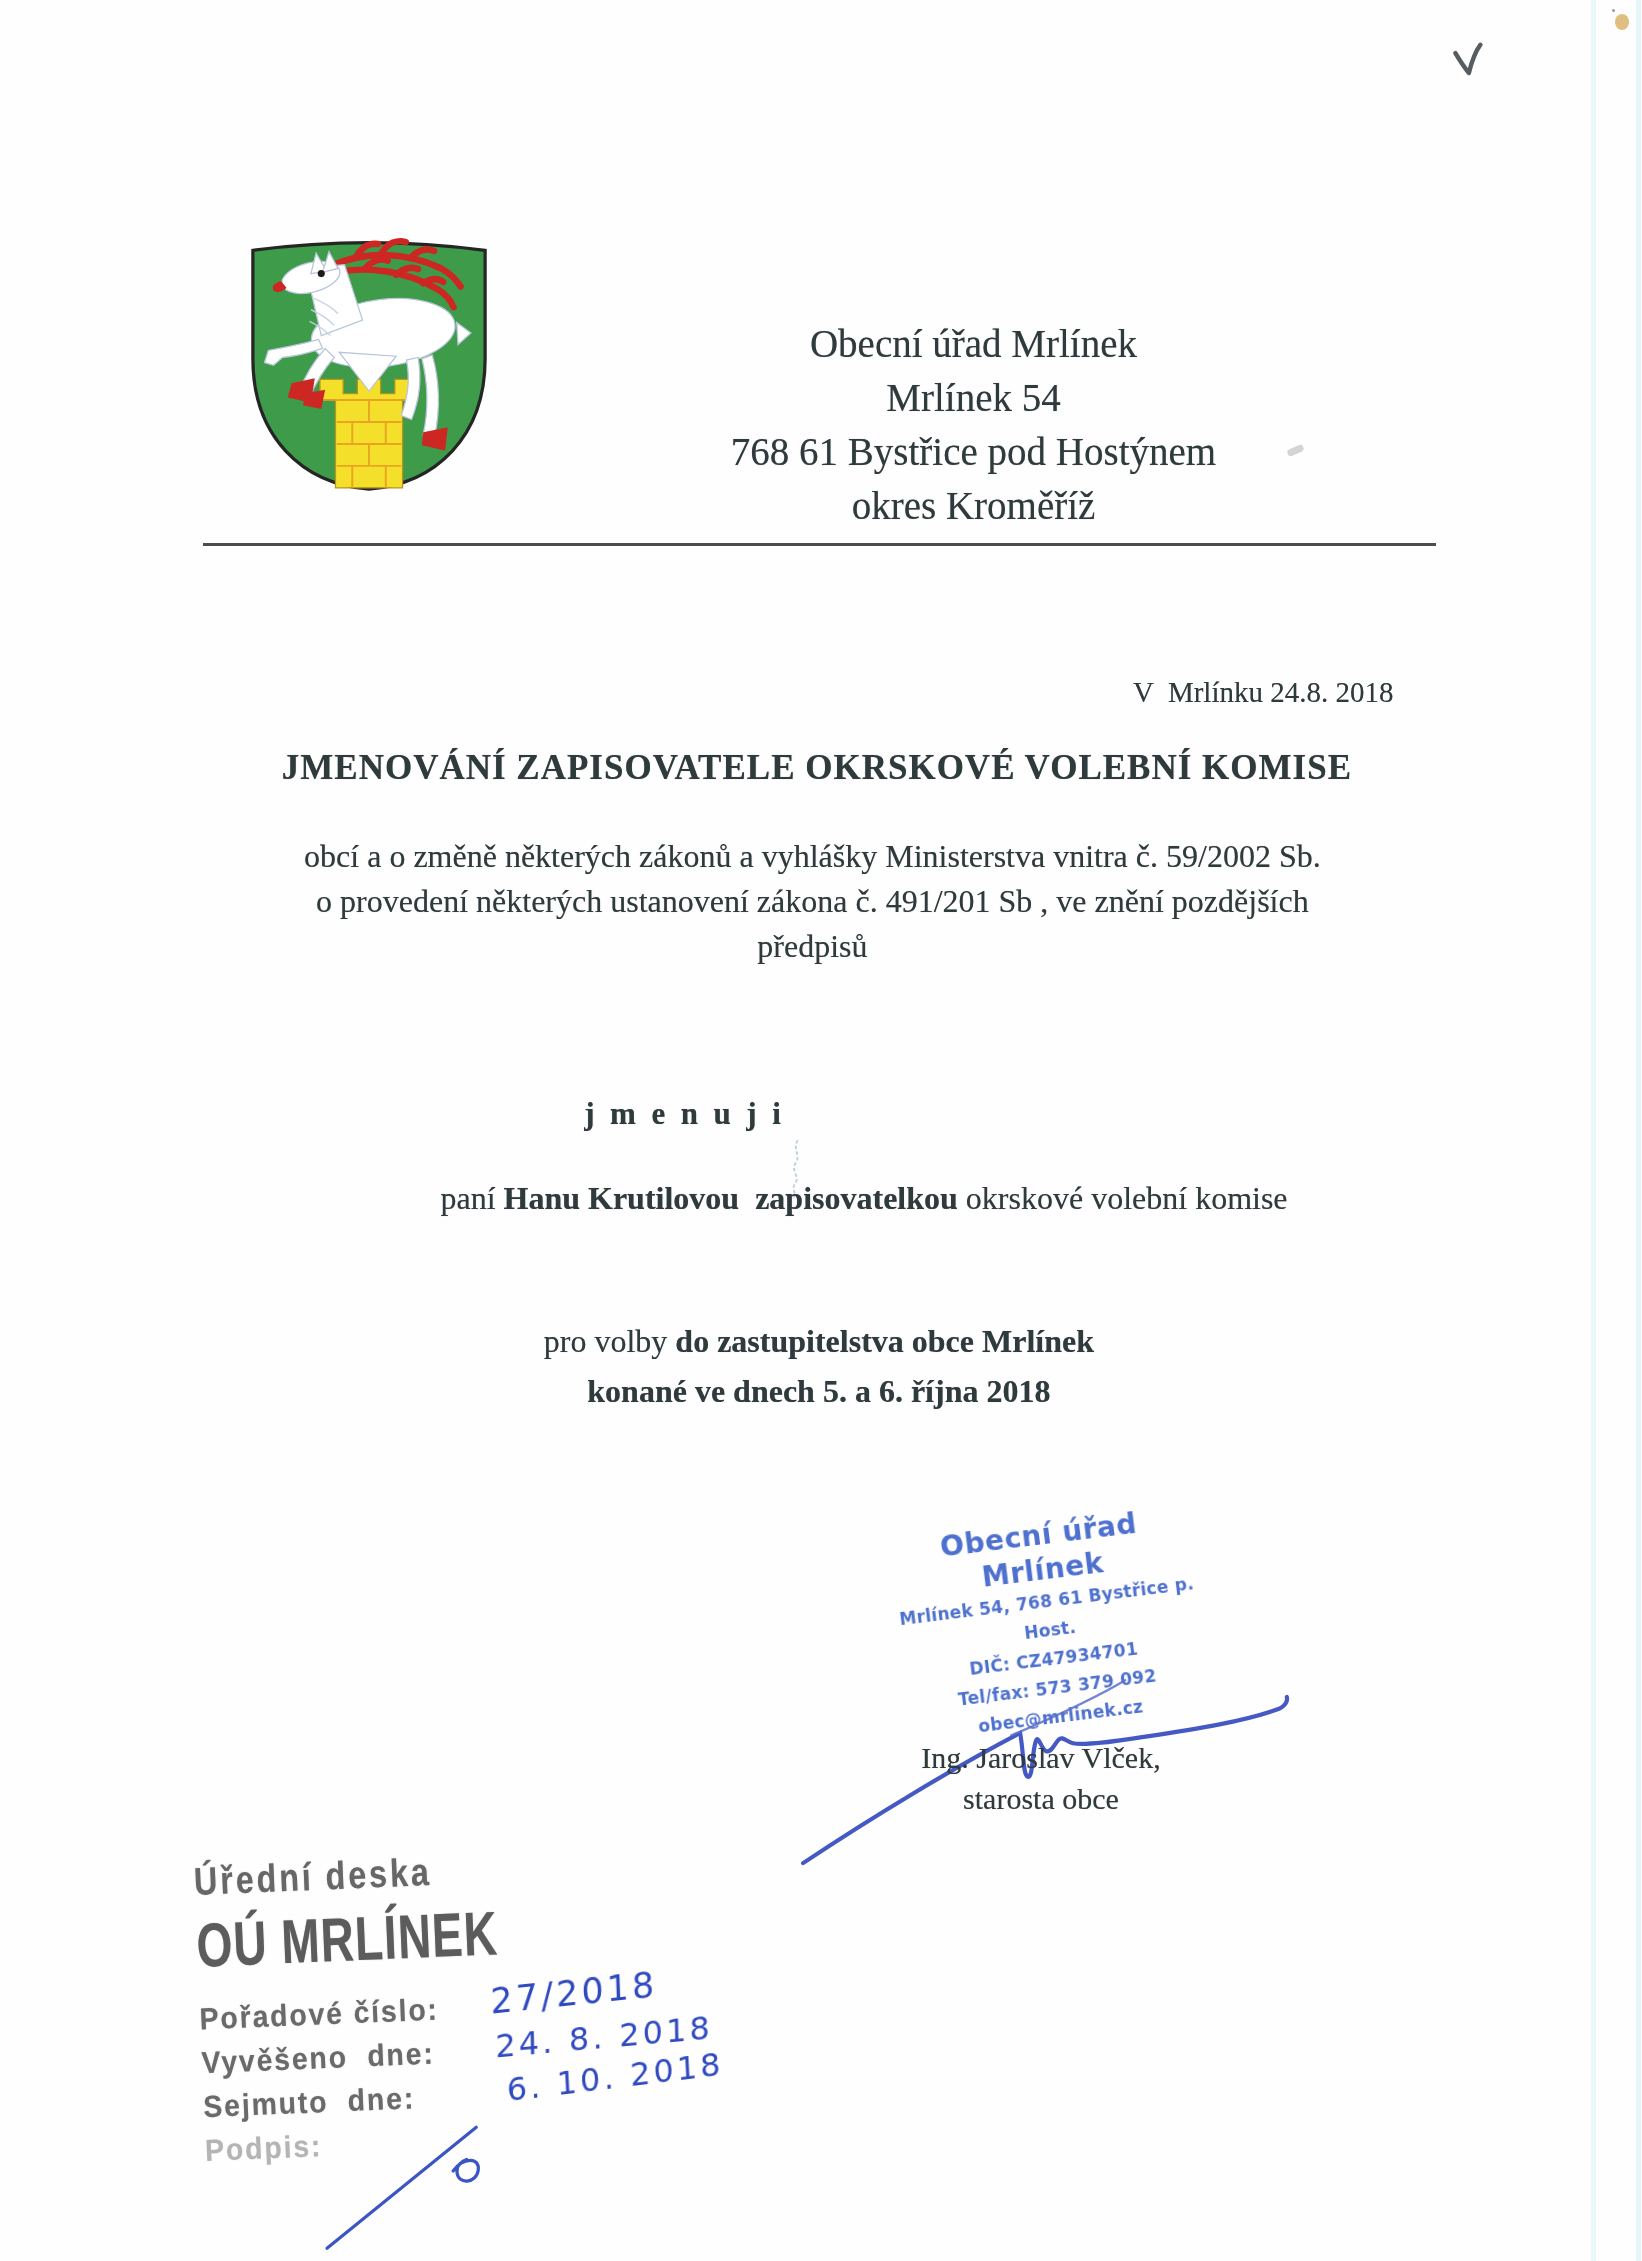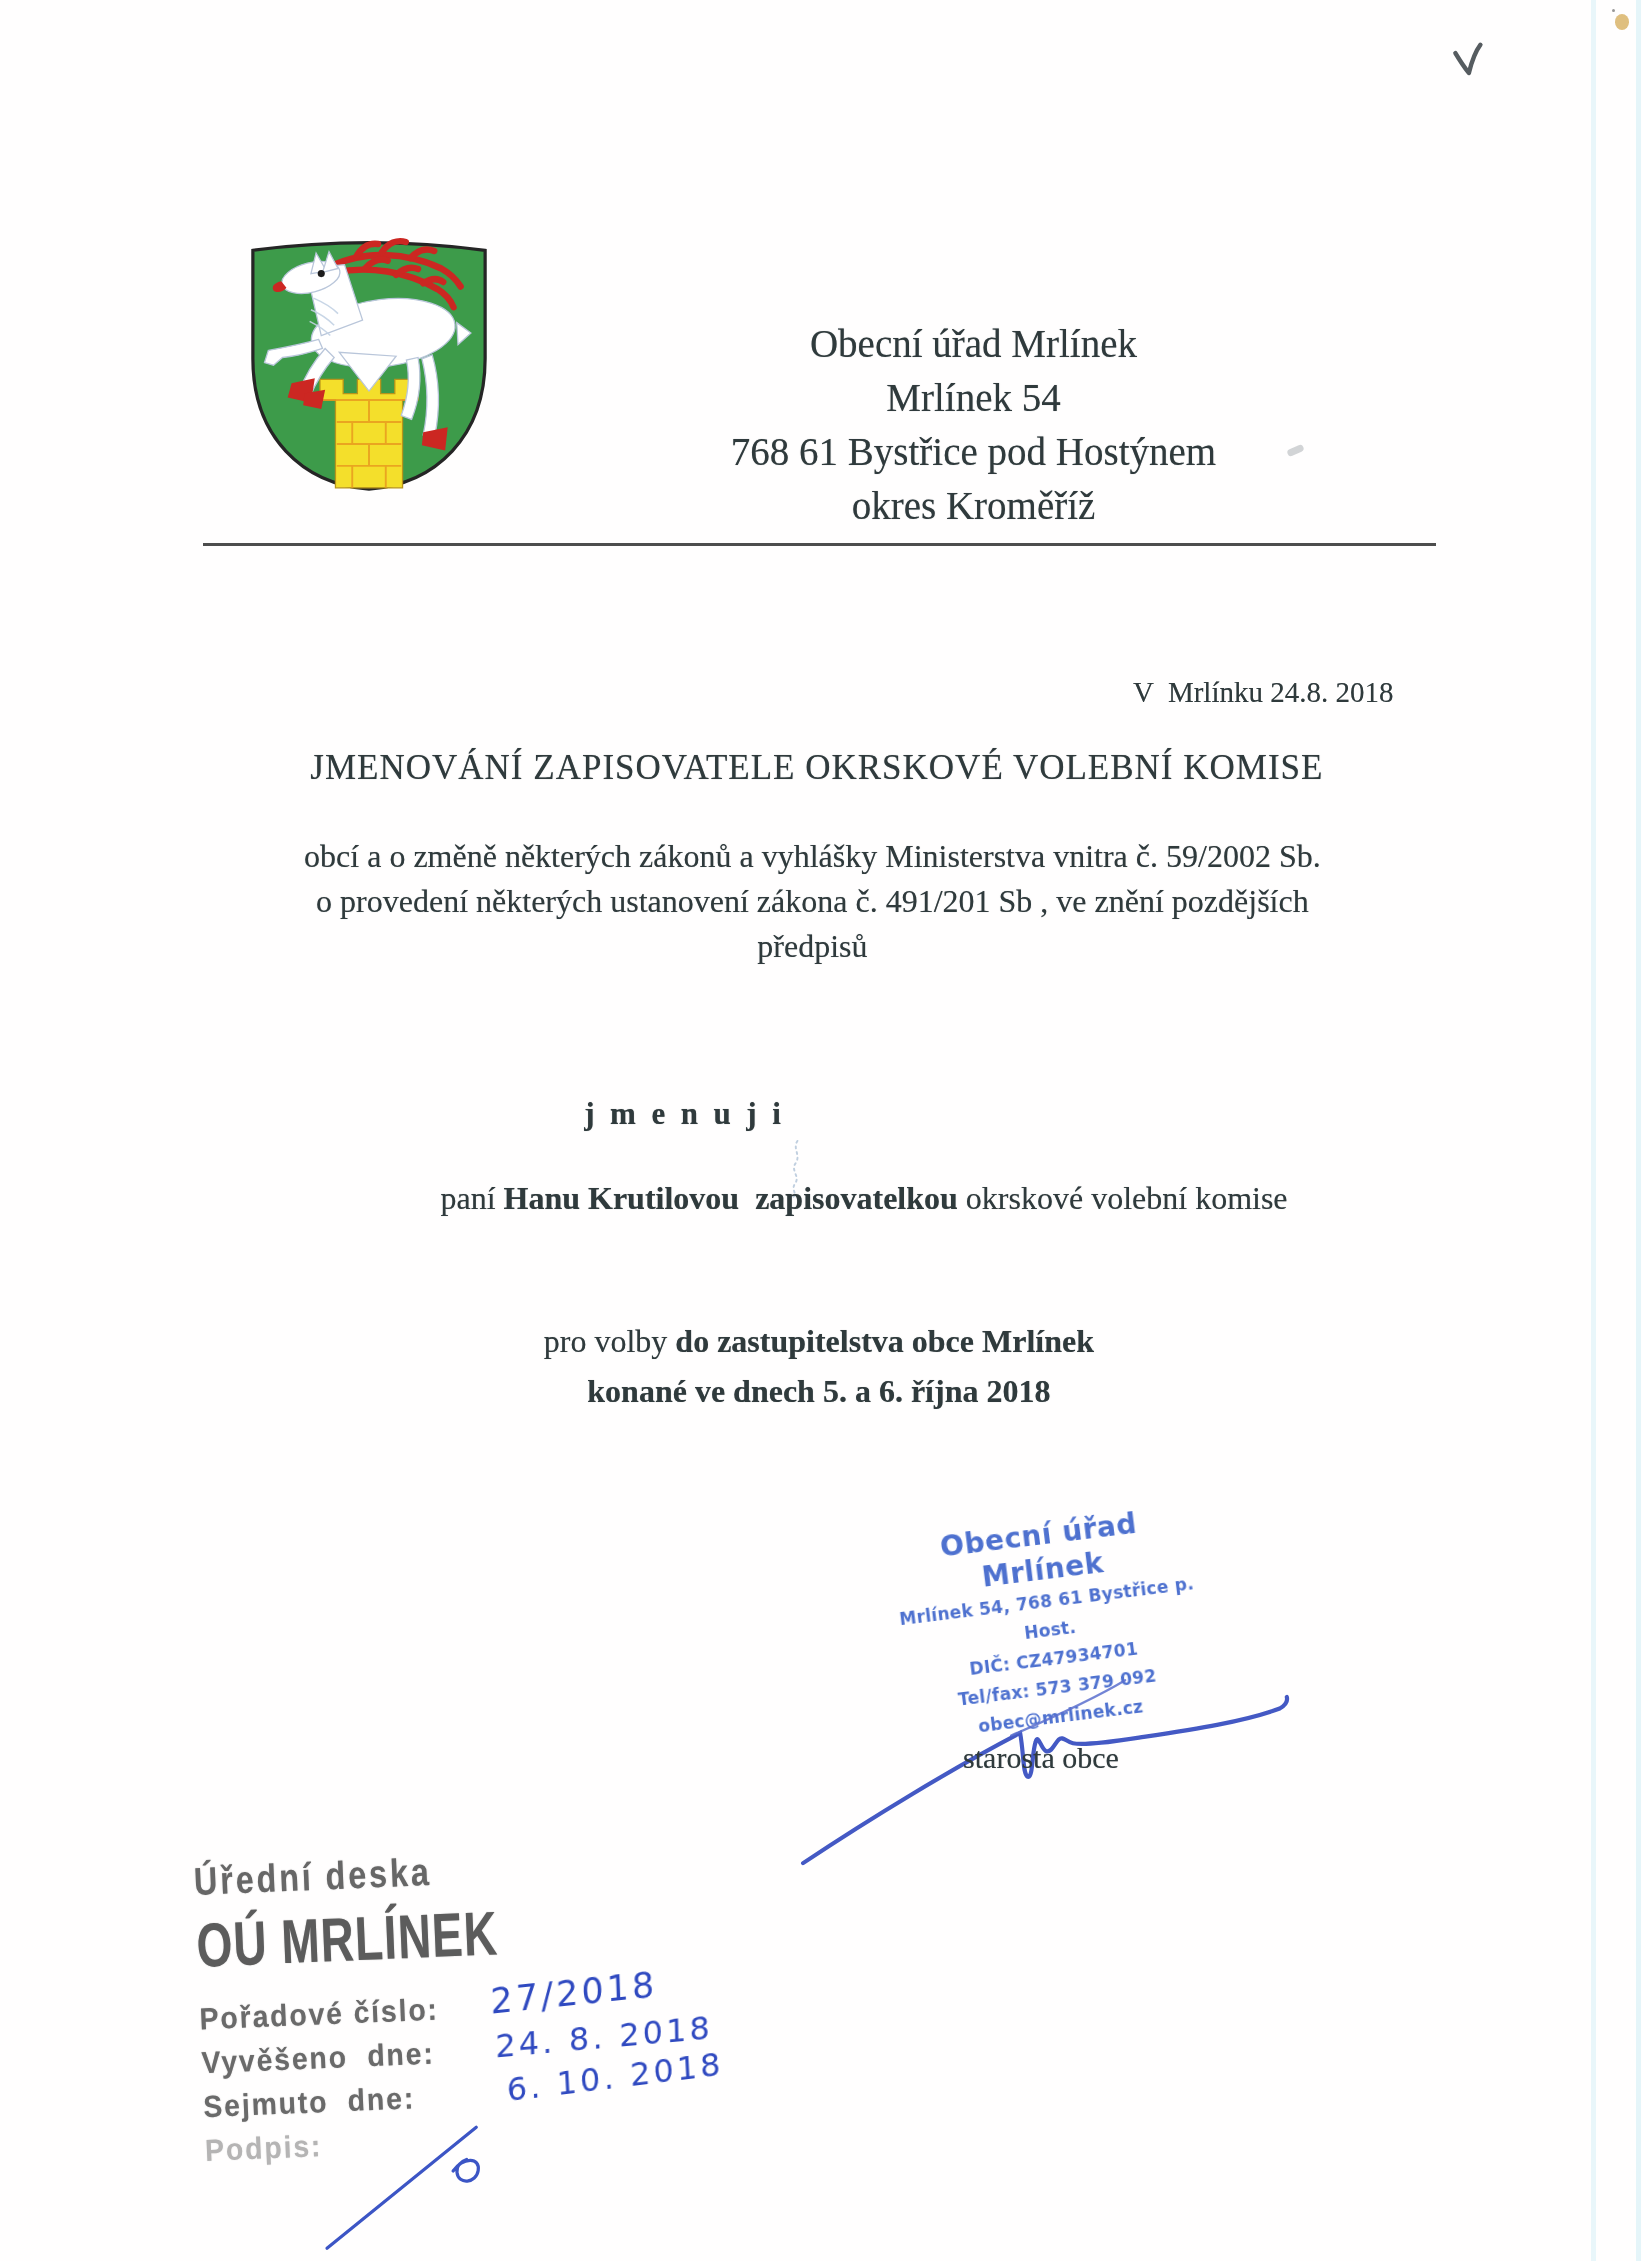--- a/index.html
+++ b/index.html
@@ -20,21 +20,21 @@
     position:absolute; left:651px; top:317px; width:645px;
     text-align:center; font-size:39px; line-height:54px;
     text-shadow:0 0 0.8px rgba(40,50,55,.5);
   }
   .rule{position:absolute; left:203px; top:543px; width:1233px; height:2.6px; background:#4d4d4d;}
 
   .dateline{position:absolute; left:1133px; top:676px; font-size:29px; text-shadow:0 0 0.6px rgba(40,50,55,.45);}
 
   .doc-title{
     position:absolute; left:3.9px; top:748px; width:1626px; text-align:center;
-    font-size:35px; font-weight:normal; letter-spacing:1px;
+    font-size:35px; font-weight:bold; letter-spacing:1px;
     text-shadow:0 0 0.8px rgba(30,40,45,.55);
   }
   .legal{
     position:absolute; left:8.4px; top:834px; width:1608px; text-align:center;
     font-size:32px; line-height:45px; text-shadow:0 0 0.7px rgba(40,50,55,.5);
   }
   .verb{
     position:absolute; left:0; top:1096px; width:1369px; text-align:center;
     font-size:31px; font-weight:bold; letter-spacing:3.9px;
     text-shadow:0 0 0.8px rgba(30,40,45,.55);
@@ -202,20 +202,21 @@
     <div class="s2" data-bind="office_stamp.dic">DIČ: CZ47934701</div>
     <div class="s2" data-bind="office_stamp.telfax">Tel/fax: 573 379 092</div>
     <div class="s2" data-bind="office_stamp.email">obec@mrlinek.cz</div>
   </div>
 
   <svg class="sig-svg" viewBox="0 0 860 340">
     <path d="M35,320 C140,250 272,170 372,118 C378,152 376,182 384,186 C392,188 390,150 396,132 C400,118 404,142 412,146 C420,150 426,134 432,128 C438,122 444,132 454,134 C474,138 524,130 564,124 C644,112 722,100 775,80 C782,76 788,70 786,62" fill="none" stroke="#4459c4" stroke-width="6.5" stroke-linecap="round"></path>
     <path d="M358,122 C418,96 492,62 535,36" fill="none" stroke="#5a6fce" stroke-width="3.5" stroke-linecap="round" opacity=".85"></path>
   </svg>
   <div class="signer">
+    <div data-bind="document.signer.name">Ing. Jaroslav Vlček,</div>
     <div data-bind="document.signer.title">starosta obce</div>
   </div>
 
   <div class="board-stamp">
     <div class="h1" data-bind="board_stamp.heading">Úřední deska</div>
     <div class="h2" data-bind="board_stamp.office">OÚ MRLÍNEK</div>
     <div class="fields">
       <div data-bind="board_stamp.serial_label">Pořadové číslo:</div>
       <div data-bind="board_stamp.posted_label">Vyvěšeno  dne:</div>
       <div data-bind="board_stamp.removed_label">Sejmuto  dne:</div>

